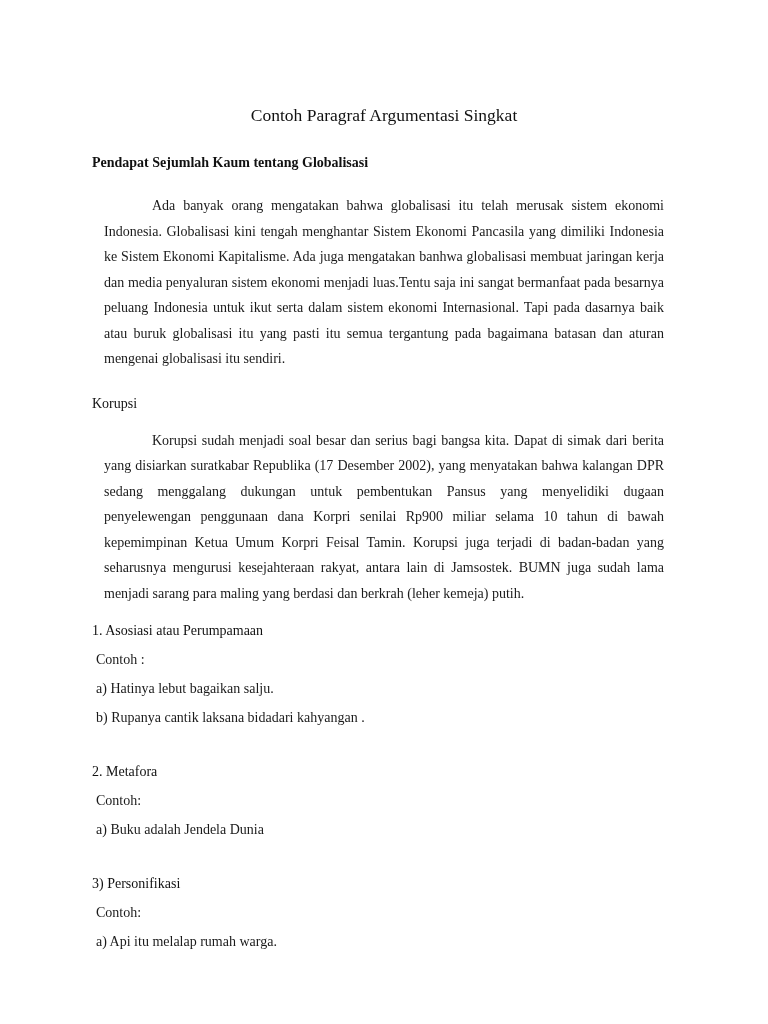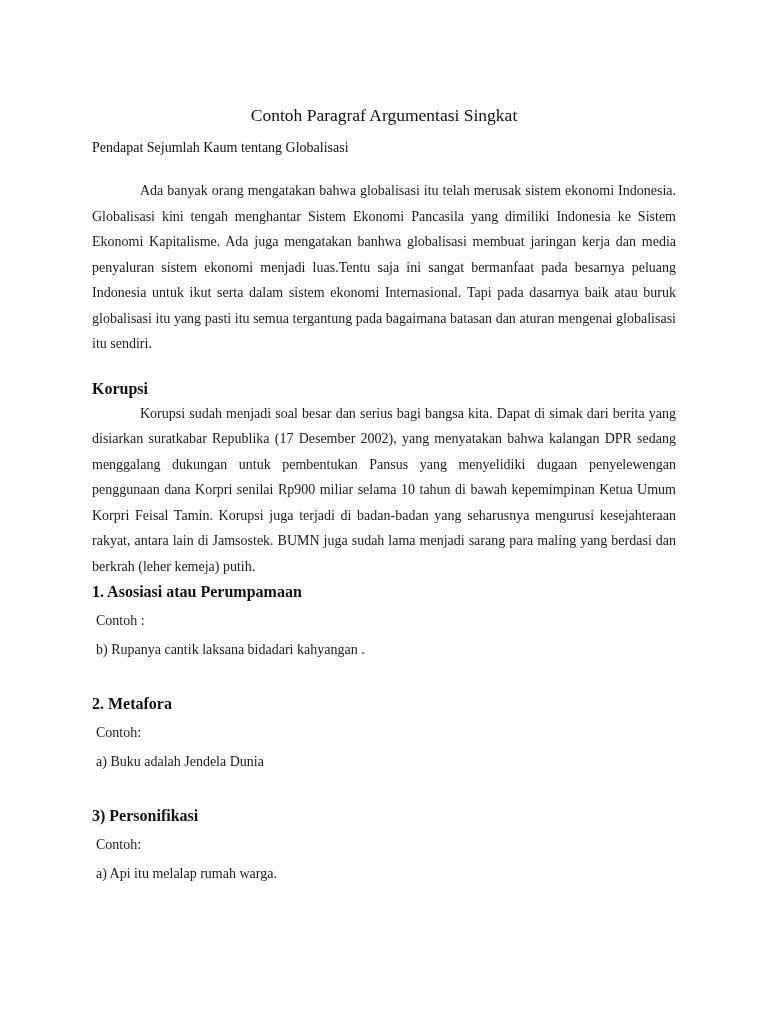--- a/index.html
+++ b/index.html
@@ -23,37 +23,37 @@
     }
     .title {
       text-align: center;
       font-weight: normal;
       font-size: 17.5px;
       line-height: 22px;
       margin: 0;
       color: #111;
     }
     .subtitle {
-      font-weight: normal;
+      font-weight: bold;
       font-size: 14px;
       line-height: 18px;
-      margin: 13px 0 0 0;
+      margin: 28px 0 0 0;
       color: #111;
     }
     .para {
       font-size: 14px;
       line-height: 25.5px;
       text-align: justify;
       text-indent: 48px;
-      margin: 0;
+      margin: 12px;
     }
     .p1 { margin-top: 21px; }
     .heading {
-      font-weight: bold;
-      font-size: 16px;
+      font-weight: normal;
+      font-size: 14px;
       line-height: 25px;
       margin: 0;
       color: #111;
     }
     .h-korupsi { margin-top: 19px; }
     .line {
       font-size: 14px;
       line-height: 25px;
       margin: 4px;
     }
@@ -66,20 +66,21 @@
   <h1 class="title">Contoh Paragraf Argumentasi Singkat</h1>
   <h2 class="subtitle">Pendapat Sejumlah Kaum tentang Globalisasi</h2>
   <p class="para p1">Ada banyak orang mengatakan bahwa globalisasi itu telah merusak sistem ekonomi Indonesia. Globalisasi kini tengah menghantar Sistem Ekonomi Pancasila yang dimiliki Indonesia ke Sistem Ekonomi Kapitalisme. Ada juga mengatakan banhwa globalisasi membuat jaringan kerja dan media penyaluran sistem ekonomi menjadi luas.Tentu saja ini sangat bermanfaat pada besarnya peluang Indonesia untuk ikut serta dalam sistem ekonomi Internasional. Tapi pada dasarnya baik atau buruk globalisasi itu yang pasti itu semua tergantung pada bagaimana batasan dan aturan mengenai globalisasi itu sendiri.</p>
 
   <h3 class="heading h-korupsi">Korupsi</h3>
   <p class="para">Korupsi sudah menjadi soal besar dan serius bagi bangsa kita. Dapat di simak dari berita yang disiarkan suratkabar Republika (17 Desember 2002), yang menyatakan bahwa kalangan DPR sedang menggalang dukungan untuk pembentukan Pansus yang menyelidiki dugaan penyelewengan penggunaan dana Korpri senilai Rp900 miliar selama 10 tahun di bawah kepemimpinan Ketua Umum Korpri Feisal Tamin. Korupsi juga terjadi di badan-badan yang seharusnya mengurusi kesejahteraan rakyat, antara lain di Jamsostek. BUMN juga sudah lama menjadi sarang para maling yang berdasi dan berkrah (leher kemeja) putih.</p>
 
   <div>
     <h3 class="heading">1. Asosiasi atau Perumpamaan</h3>
     <p class="line">Contoh :</p>
+    <p class="line">a) Hatinya lebut bagaikan salju.</p>
     <p class="line">b) Rupanya cantik laksana bidadari kahyangan .</p>
   </div>
 
   <div class="gap"></div>
 
   <div>
     <h3 class="heading">2. Metafora</h3>
     <p class="line">Contoh:</p>
     <p class="line">a) Buku adalah Jendela Dunia</p>
   </div>

